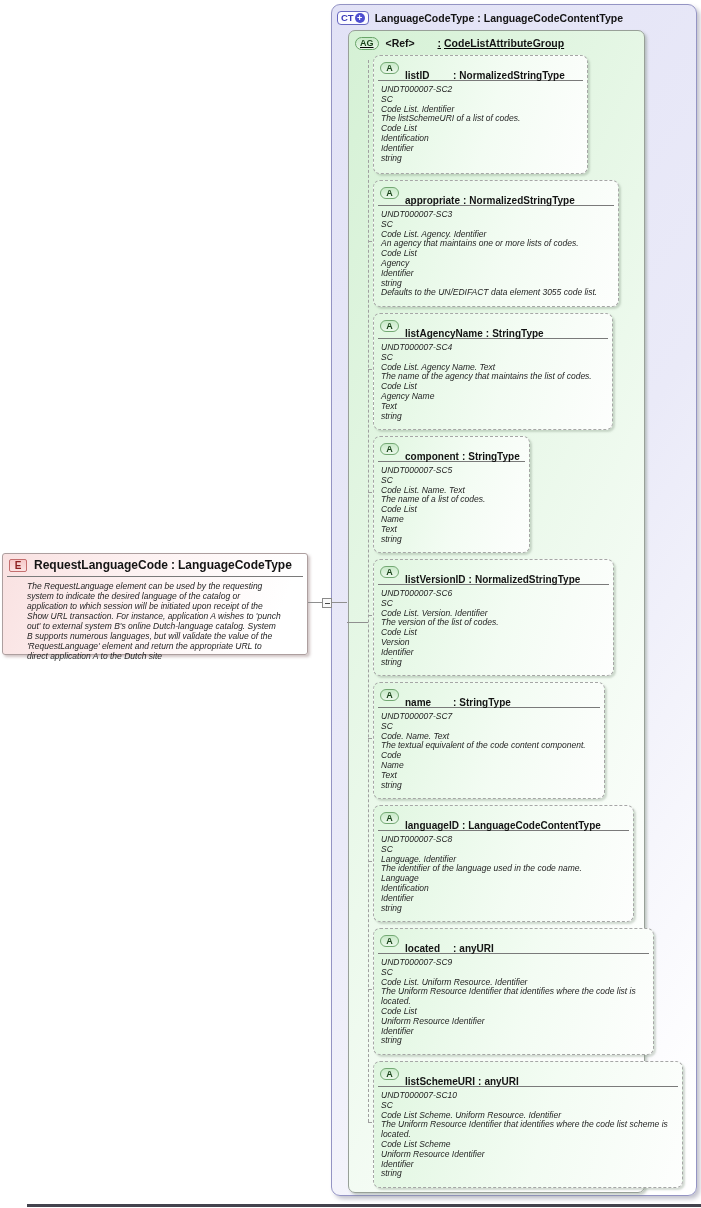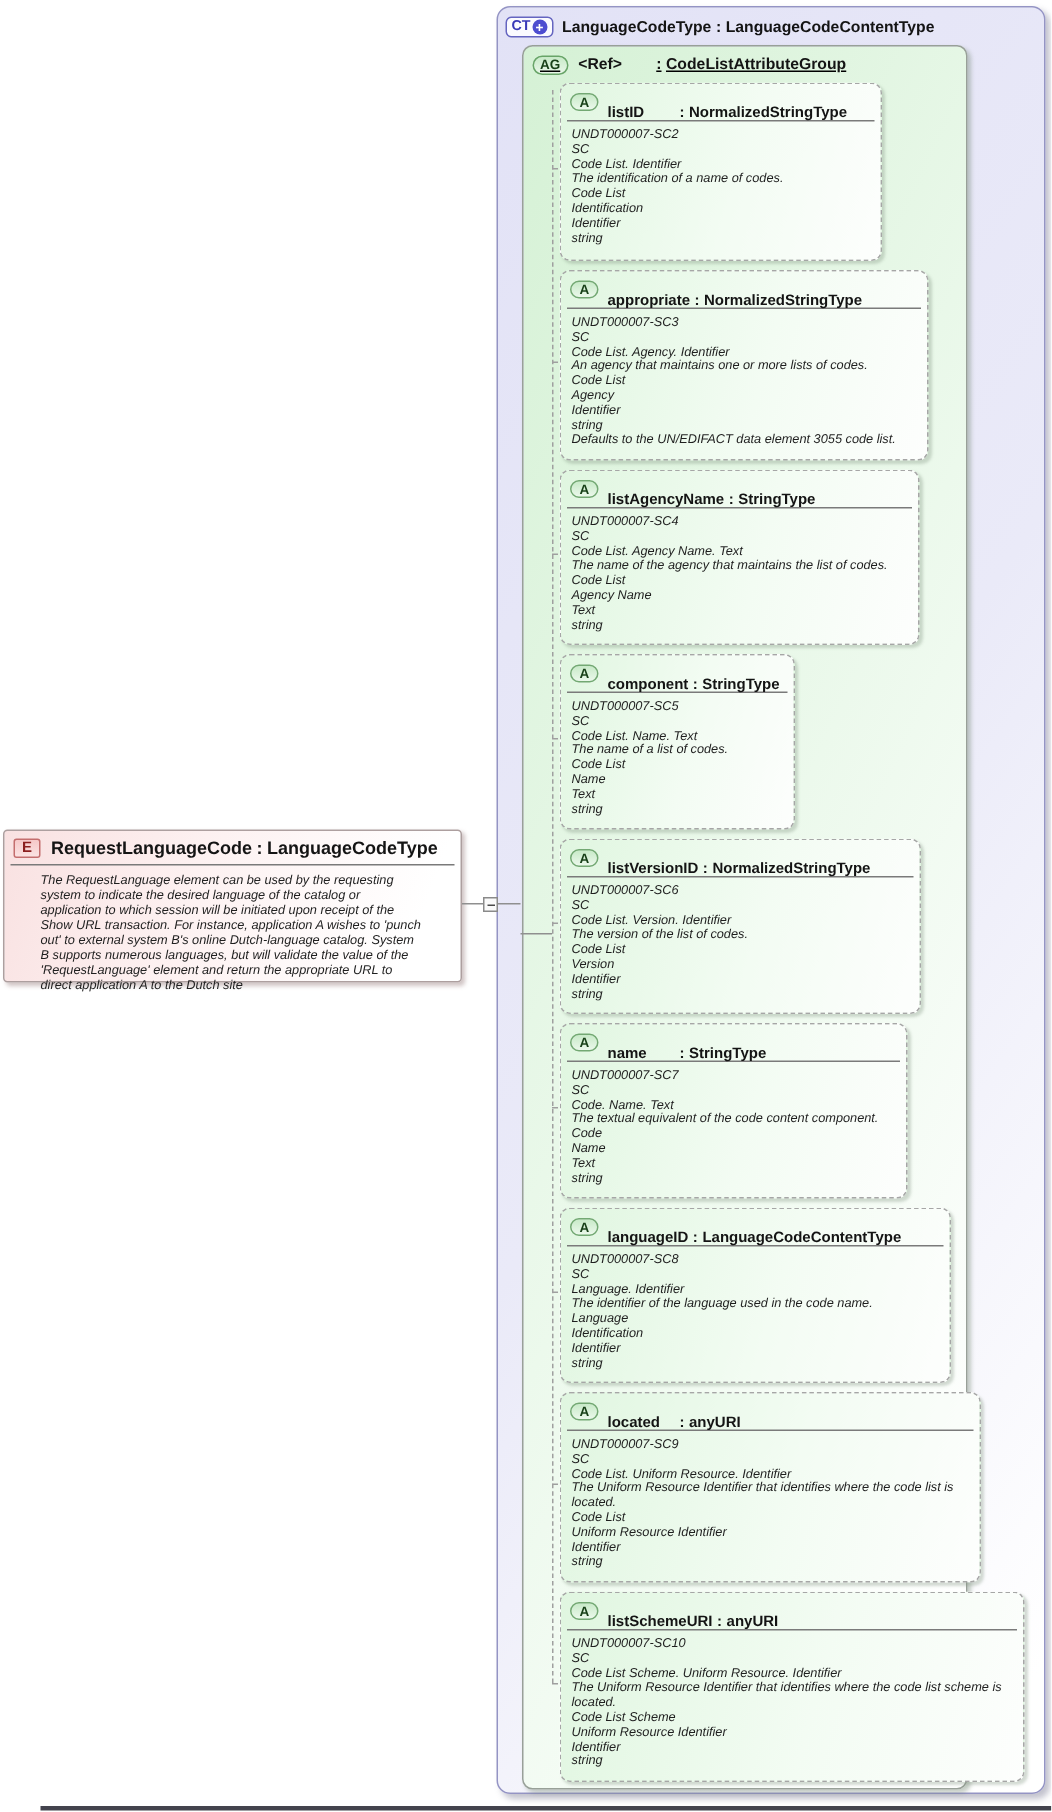--- a/index.html
+++ b/index.html
@@ -98,21 +98,21 @@
 
       <div class="attr" style="left:24px; top:24px; width:215px; height:119px;">
         <div class="attr-head">
           <span class="badge a-badge">A</span>
           <span class="btitle"><span class="nm">listID</span><span class="colon">:</span><span>NormalizedStringType</span></span>
         </div>
         <div class="sep"></div>
         <div class="adoc">UNDT000007-SC2
 SC
 Code List. Identifier
-The identification of a name of codes.
+The listSchemeURI of a list of codes.
 Code List
 Identification
 Identifier
 string</div>
       </div>
 
       <div class="attr" style="left:24px; top:149px; width:246px; height:127px;">
         <div class="attr-head">
           <span class="badge a-badge">A</span>
           <span class="btitle"><span class="nm">appropriate</span><span class="colon">:</span><span>NormalizedStringType</span></span>

